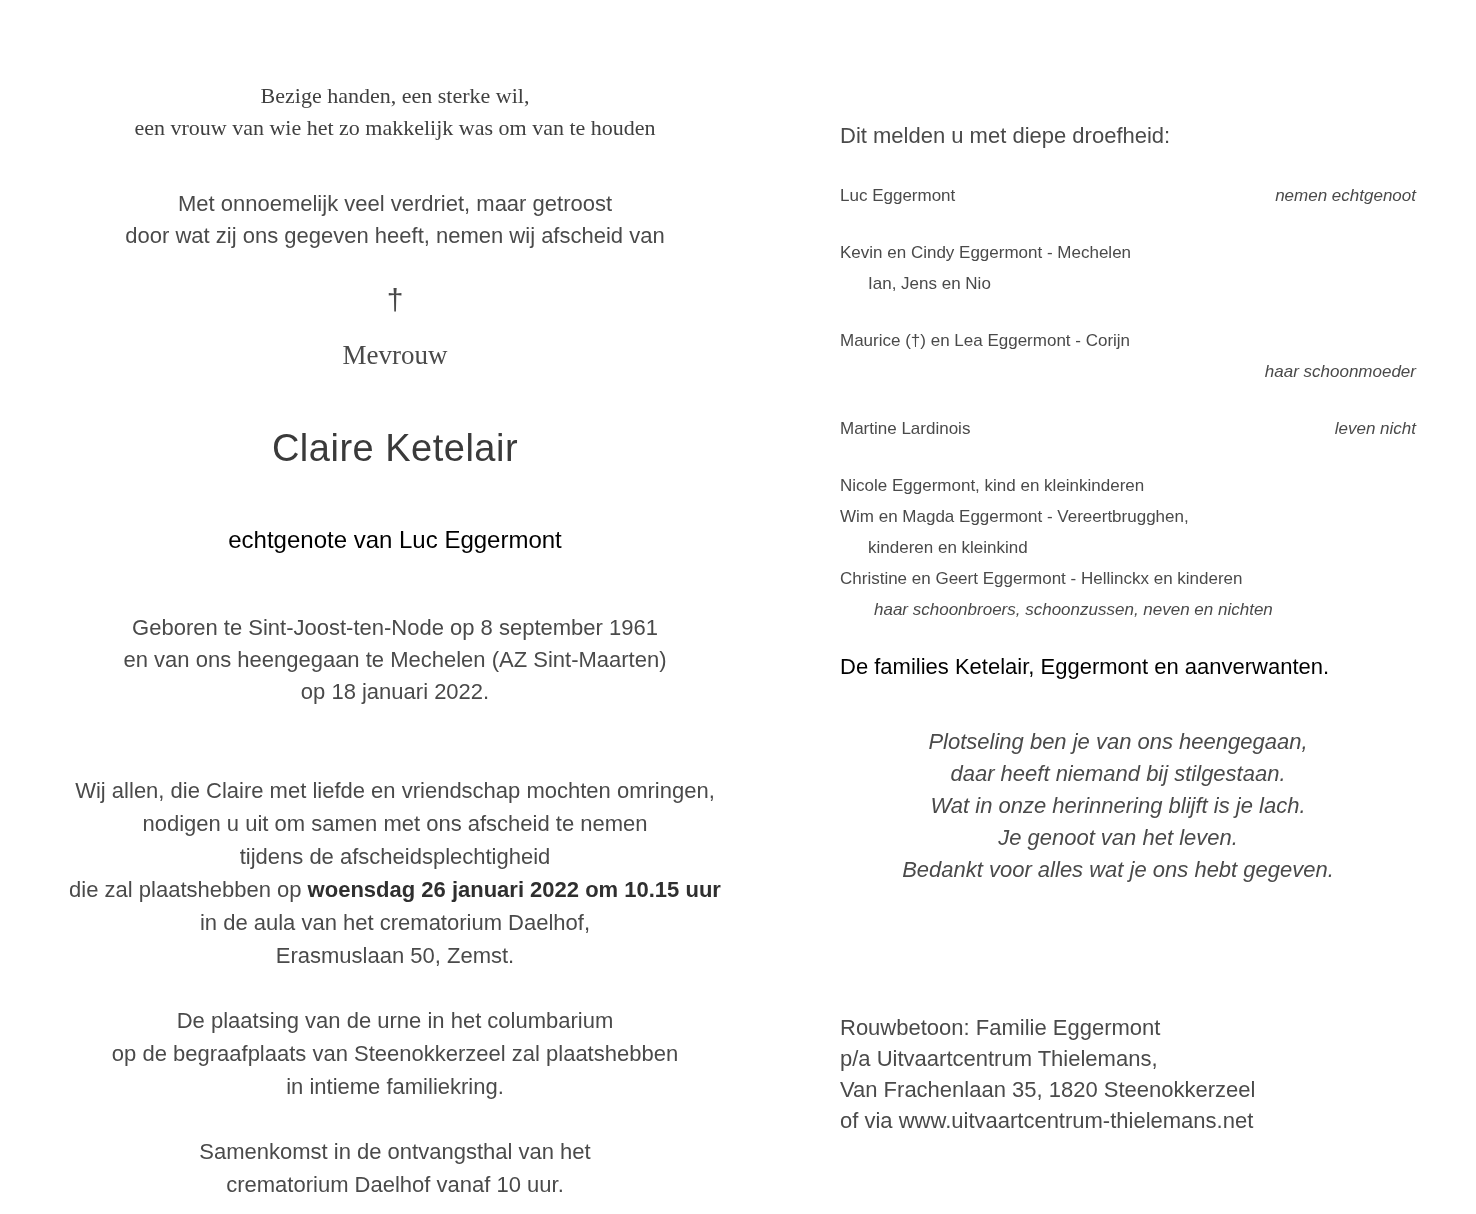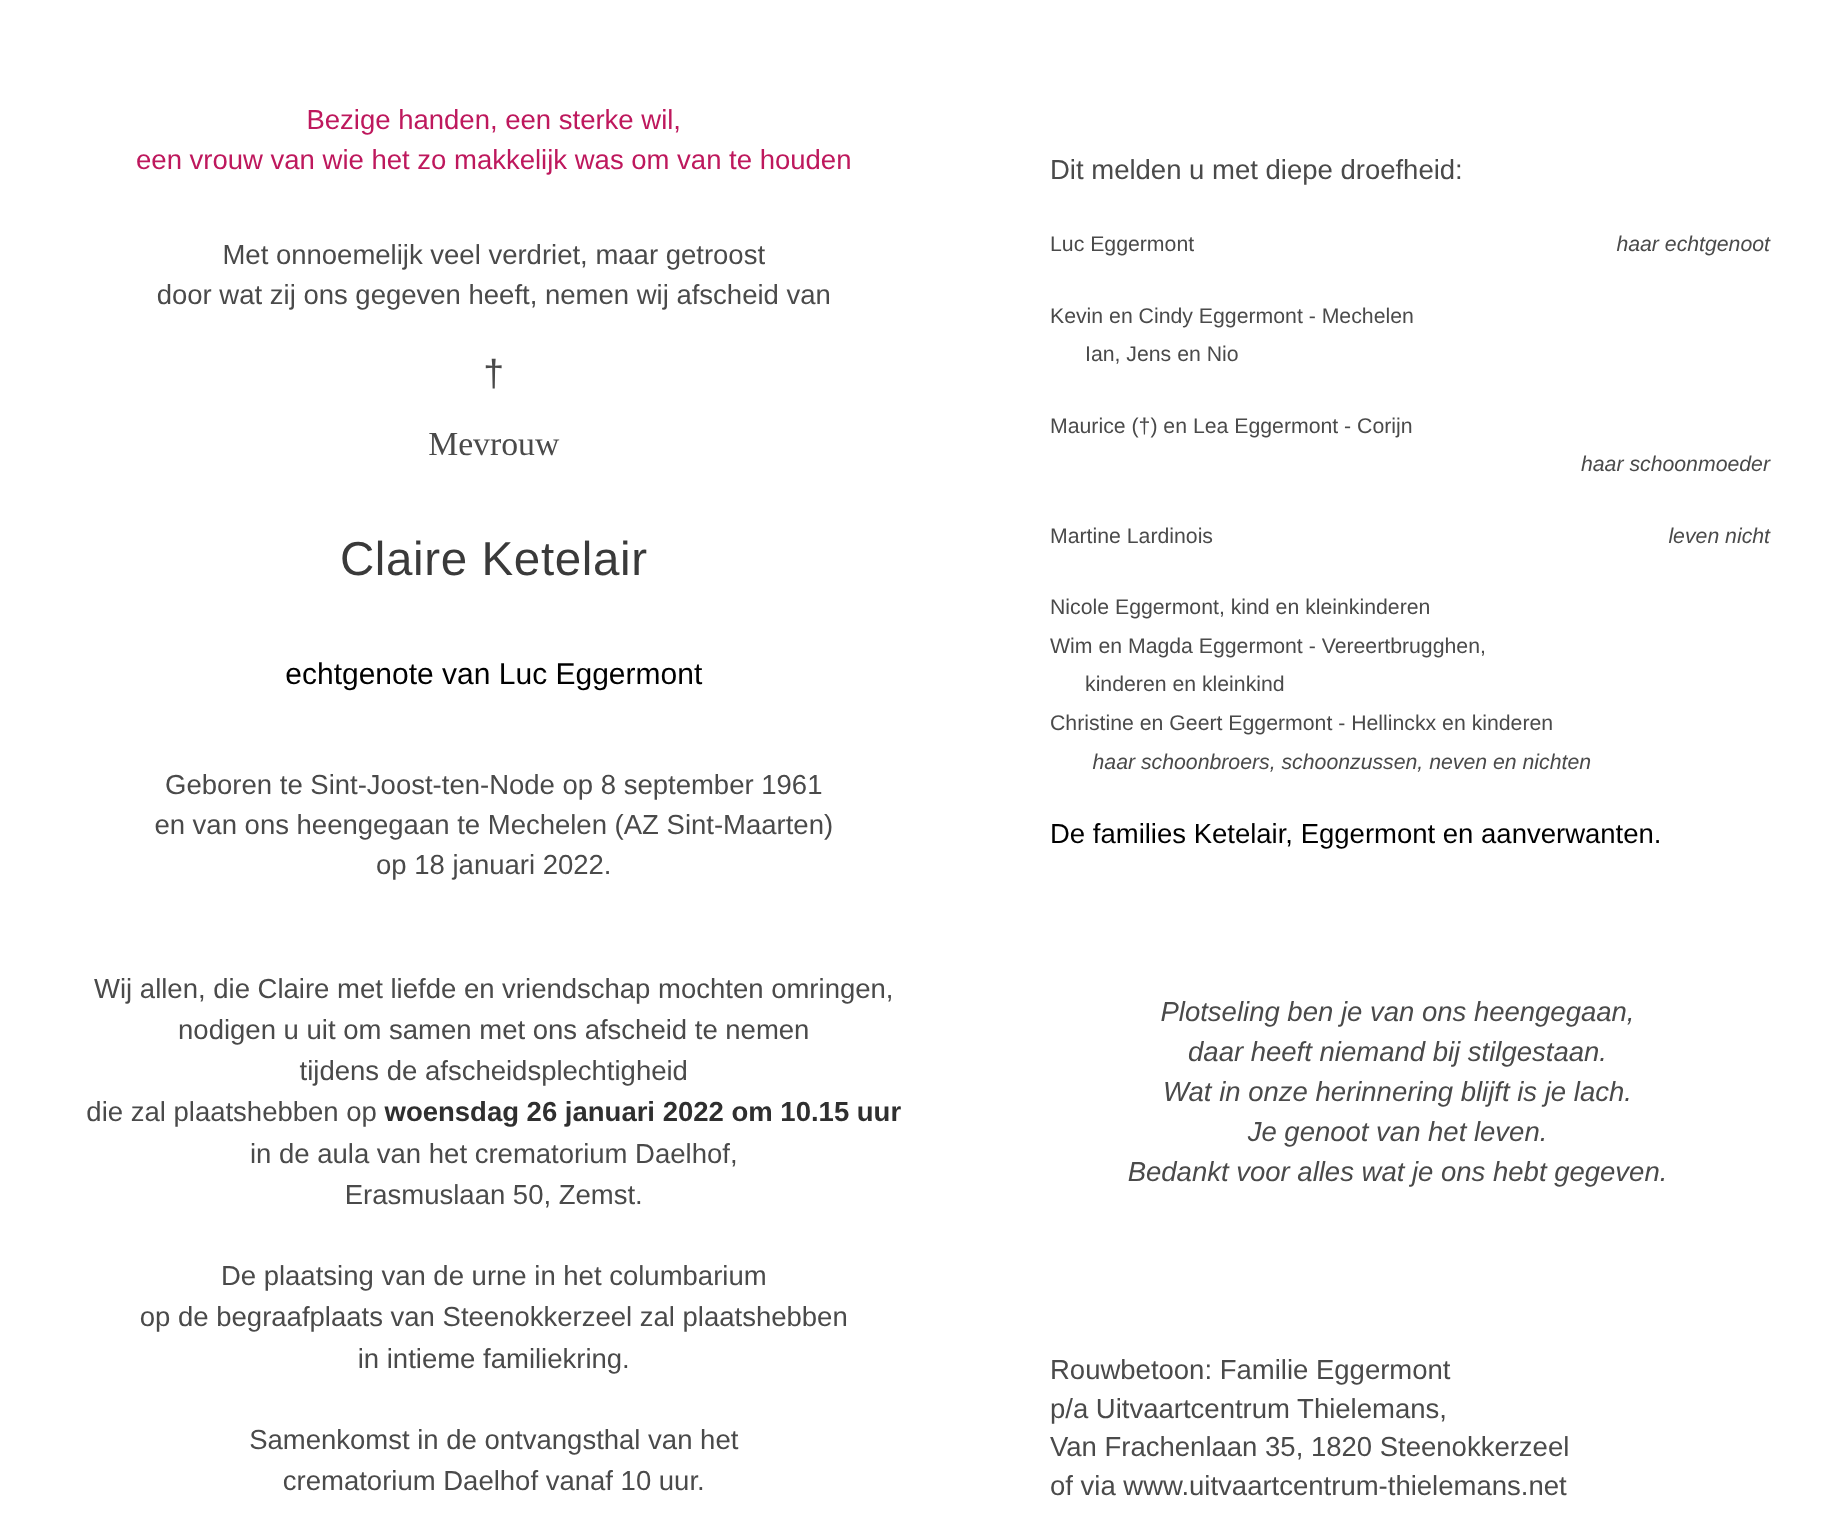--- a/index.html
+++ b/index.html
@@ -30,22 +30,23 @@
     text-align: center;
   }
   .col-right {
     width: 686px;
     padding: 120px 60px 0 50px;
     text-align: left;
   }
   .quote {
     font-size: 22px;
     line-height: 32px;
-    color: #be185d;
+    color: #404040;
     margin: 0 0 44px 0;
+    font-family: Liberation Serif, serif;
   }
   .intro {
     font-size: 22px;
     line-height: 32px;
     color: #4a4a4a;
     margin: 0 0 28px 0;
   }
   .cross {
     font-size: 30px;
     line-height: 40px;
@@ -138,21 +139,21 @@
     font-style: italic;
     color: #4a4a4a;
   }
   .families-line {
     font-size: 22px;
     line-height: 31px;
     color: #000000;
     margin: 16px 0 0 0;
   }
   .poem {
-    margin-top: 112px;
+    margin-top: 44px;
     font-size: 22px;
     line-height: 32px;
     font-style: italic;
     color: #4a4a4a;
     text-align: center;
     padding-right: 20px;
   }
   .contact {
     margin-top: 126px;
     font-size: 22px;
@@ -192,21 +193,21 @@
 crematorium Daelhof vanaf 10 uur.</div>
 
   </div>
 
   <div class="col col-right">
     <div class="announce-head">Dit melden u met diepe droefheid:</div>
 
     <div class="fam-group">
       <div class="fam-row">
         <span class="fam-names">Luc Eggermont</span>
-        <span class="fam-rel">haar echtgenoot</span>
+        <span class="fam-rel">nemen echtgenoot</span>
       </div>
     </div>
 
     <div class="fam-group">
       <div class="fam-names">Kevin en Cindy Eggermont - Mechelen</div>
       <div class="fam-names fam-indent">Ian, Jens en Nio</div>
     </div>
 
 
     <div class="fam-group">

